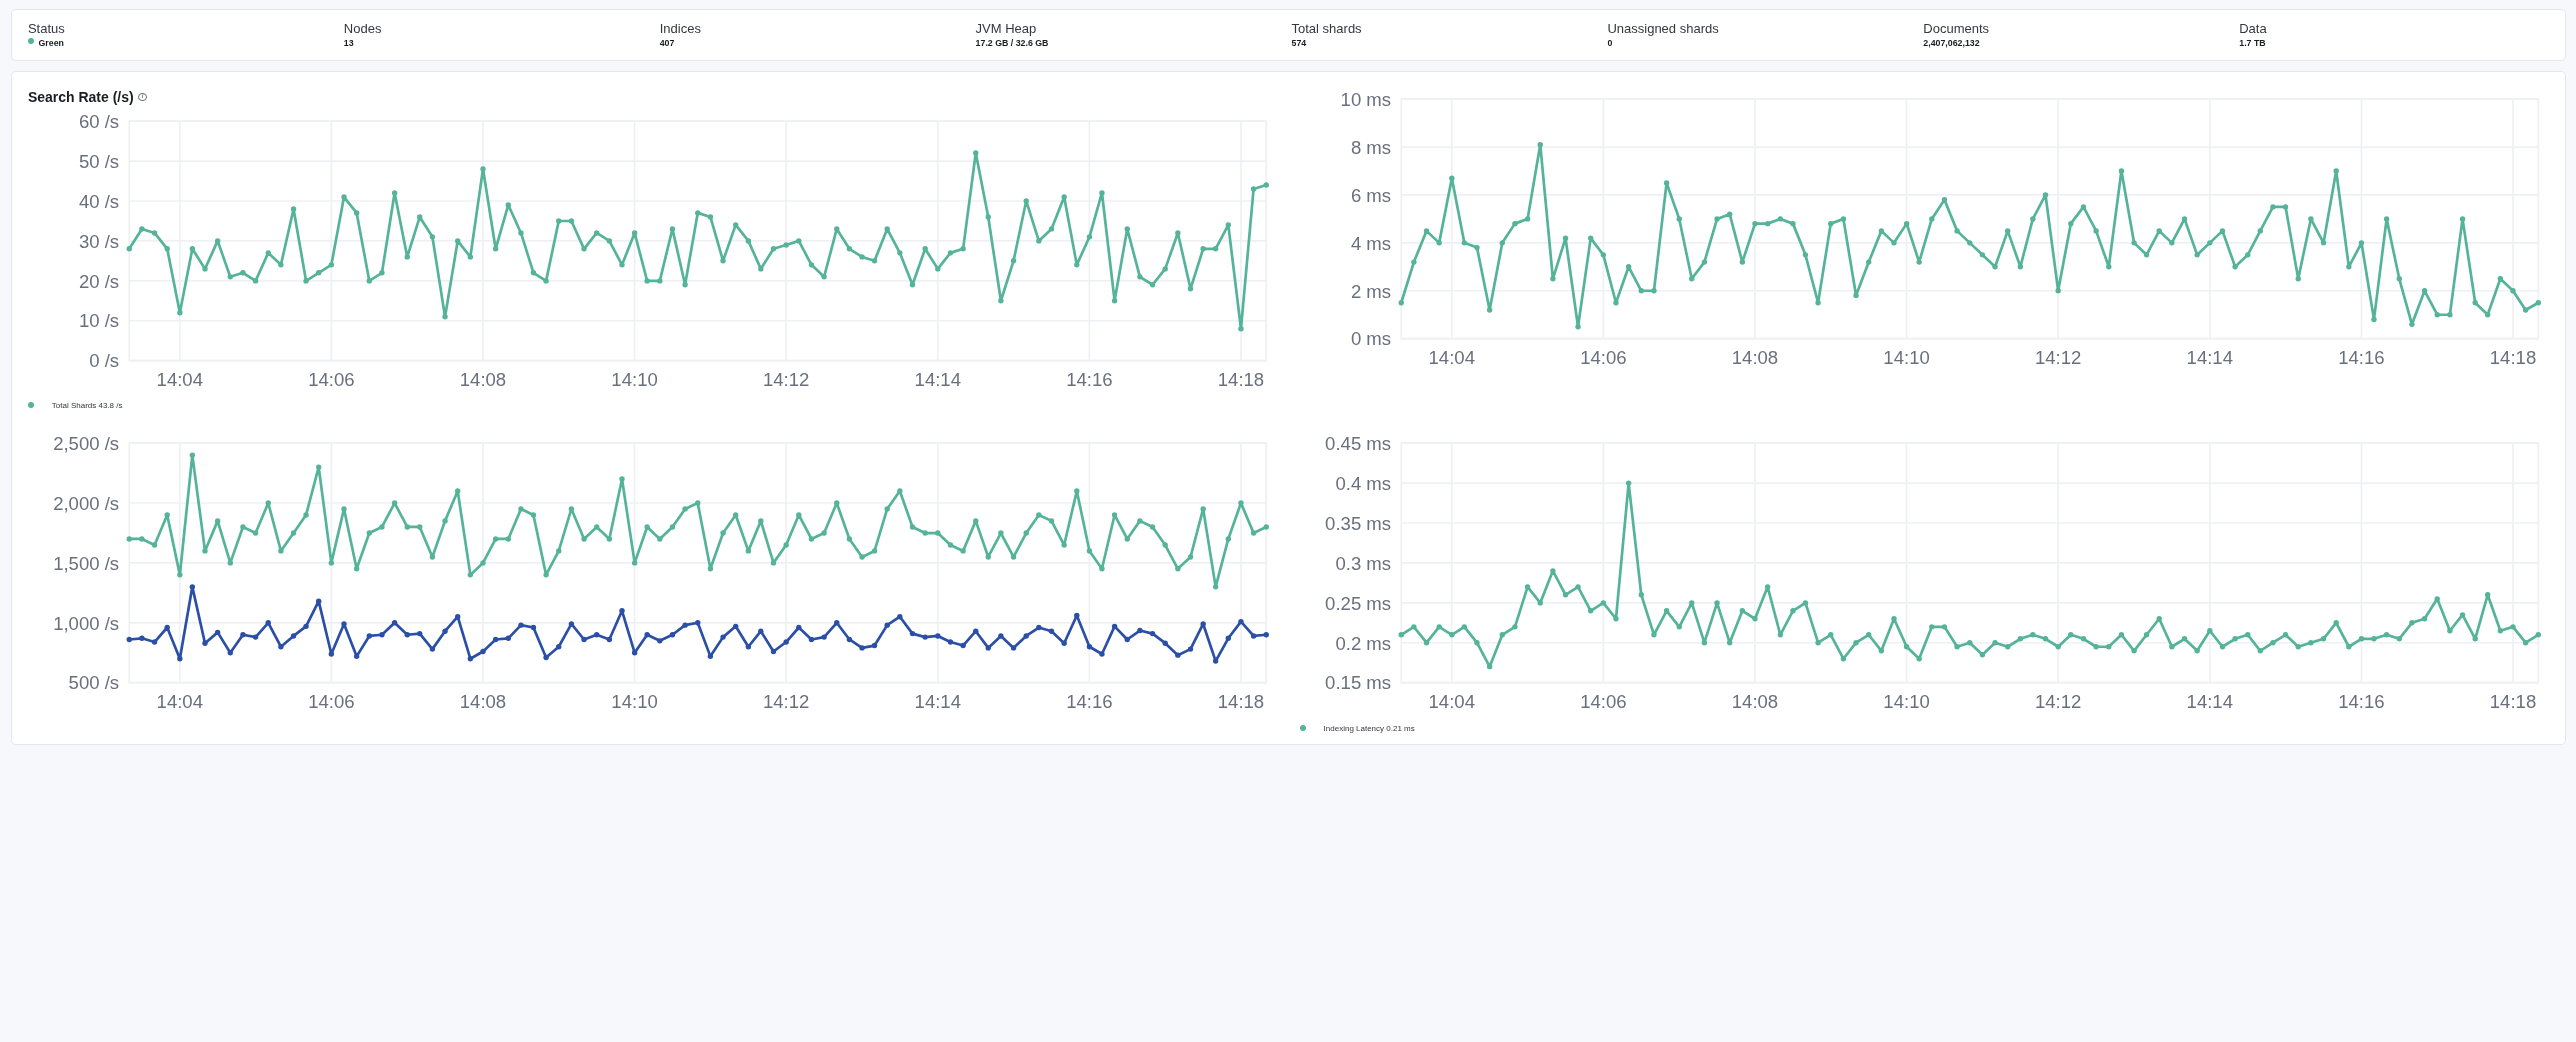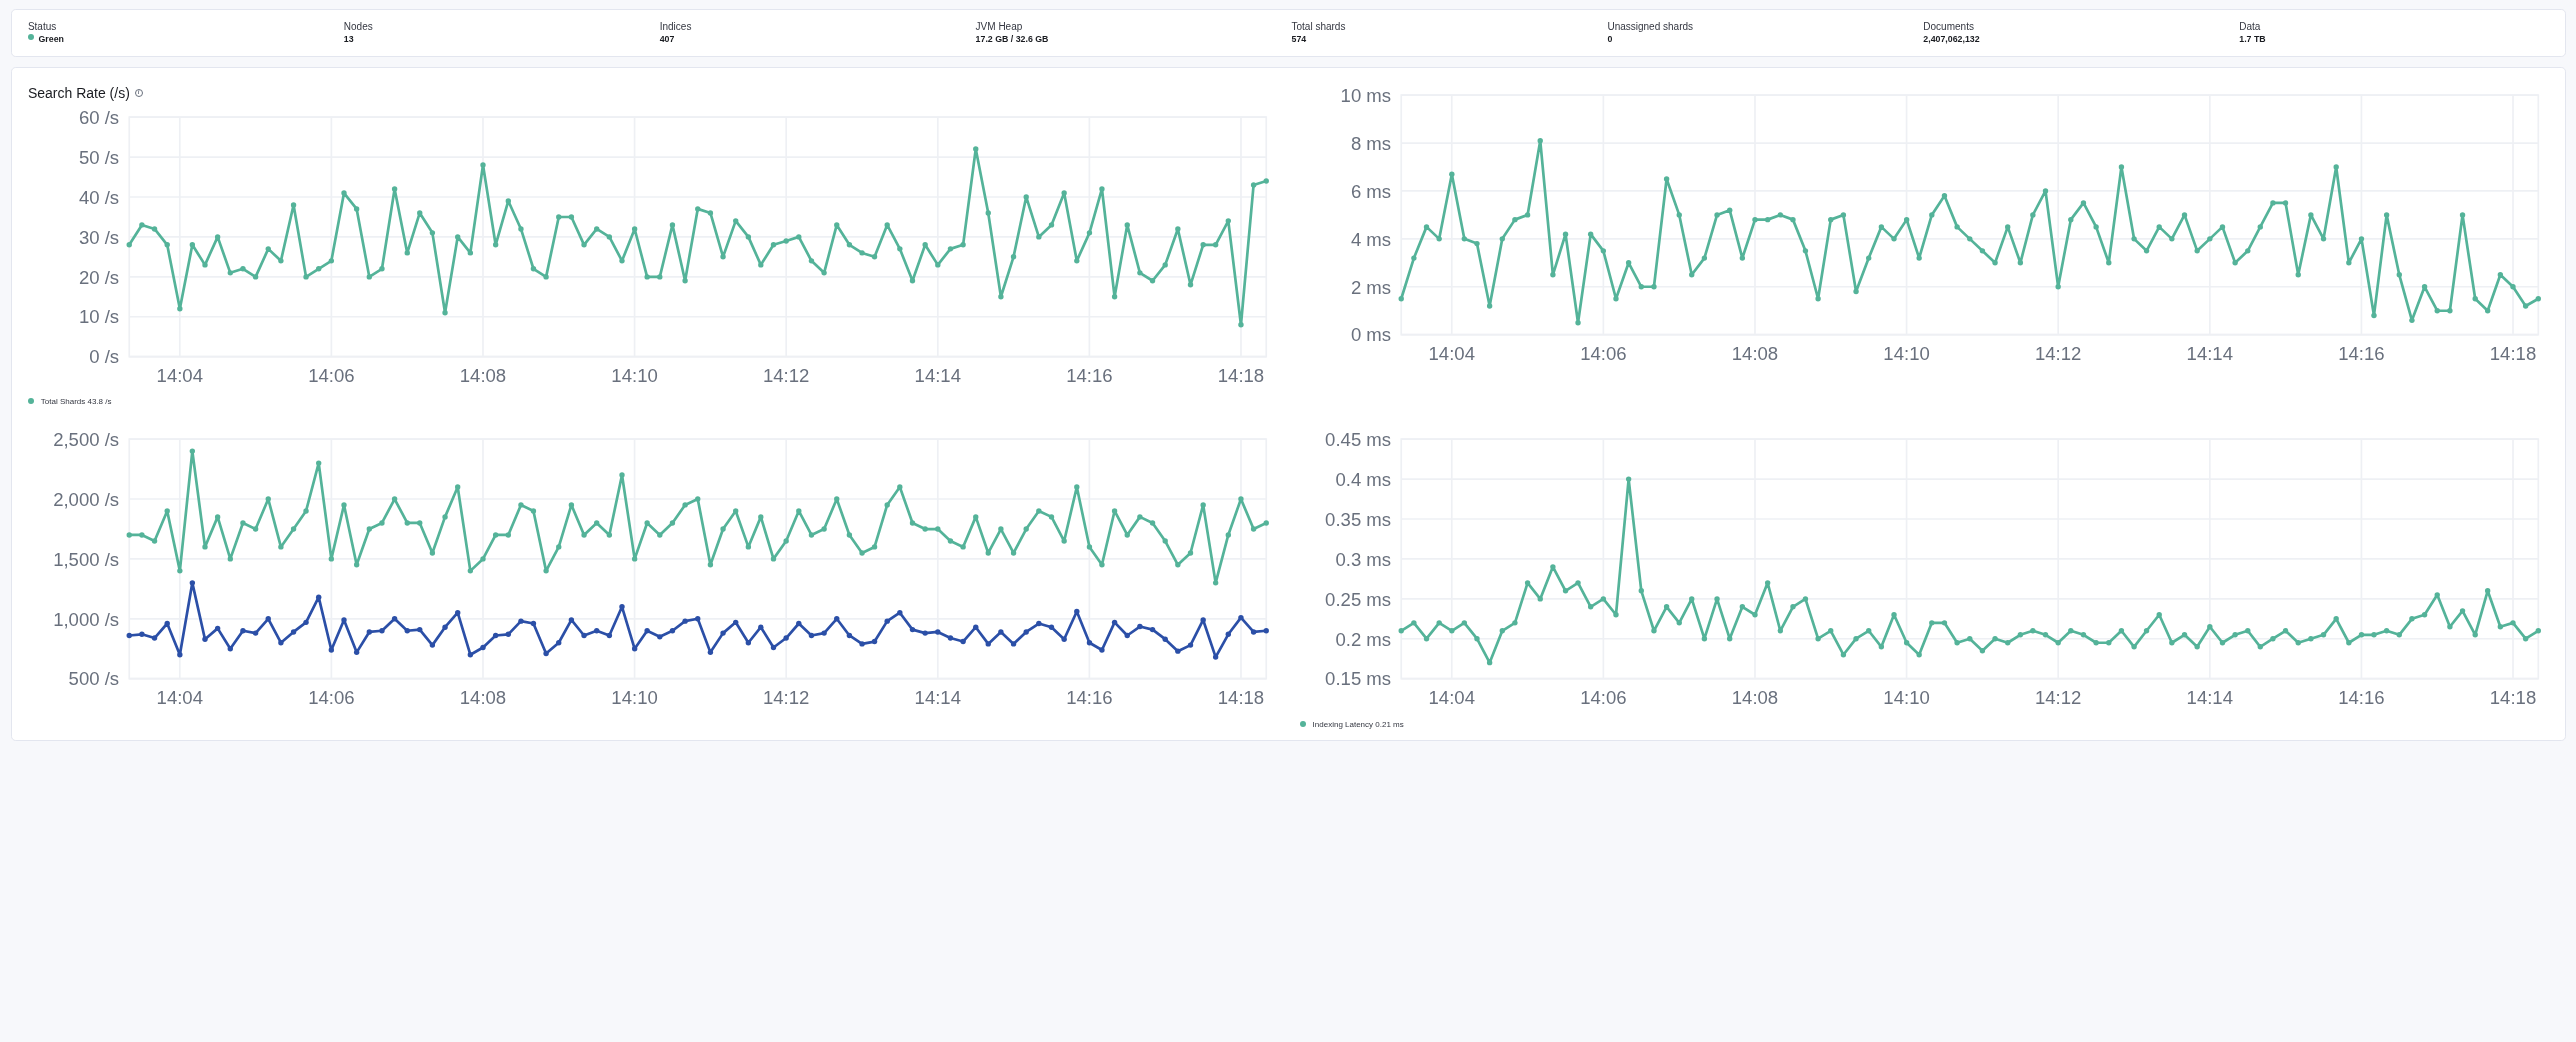--- a/index.html
+++ b/index.html
@@ -18,21 +18,21 @@
     border: 0.6px solid #e3e6ef;
     border-radius: 4.7px;
     padding: 10.5px 16.4px 11.7px;
     margin-bottom: 10.5px;
   }
   .stat {
     flex: 1 1 0;
     min-width: 0;
   }
   .stat-label {
-    font-size: 10px;
+    font-size: 13px;
     font-weight: 400;
     color: #343741;
     margin-bottom: 2.3px;
     white-space: nowrap;
   }
   .stat-value {
     font-size: 8.8px;
     font-weight: 700;
     color: #1a1c21;
     display: flex;
@@ -62,21 +62,21 @@
     min-width: 0;
   }
   .chart-title-row {
     display: flex;
     align-items: center;
     gap: 4.7px;
     margin-bottom: 5.9px;
   }
   .chart-title {
     font-size: 14px;
-    font-weight: 400;
+    font-weight: 700;
     color: #1a1c21;
     margin: 0;
   }
   .info-icon {
     width: 8.2px;
     height: 8.2px;
     border: 0.6px solid #69707D;
     border-radius: 50%;
     display: inline-flex;
     align-items: center;
@@ -95,21 +95,21 @@
   .legend {
     display: flex;
     gap: 13px;
     margin-top: 3.5px;
     font-size: 8px;
     color: #343741;
   }
   .legend-item {
     display: flex;
     align-items: center;
-    gap: 7px;
+    gap: 18px;
   }
   .legend-dot {
     width: 5.9px;
     height: 5.9px;
     border-radius: 50%;
   }
 </style>
 </head>
 <body>
 

